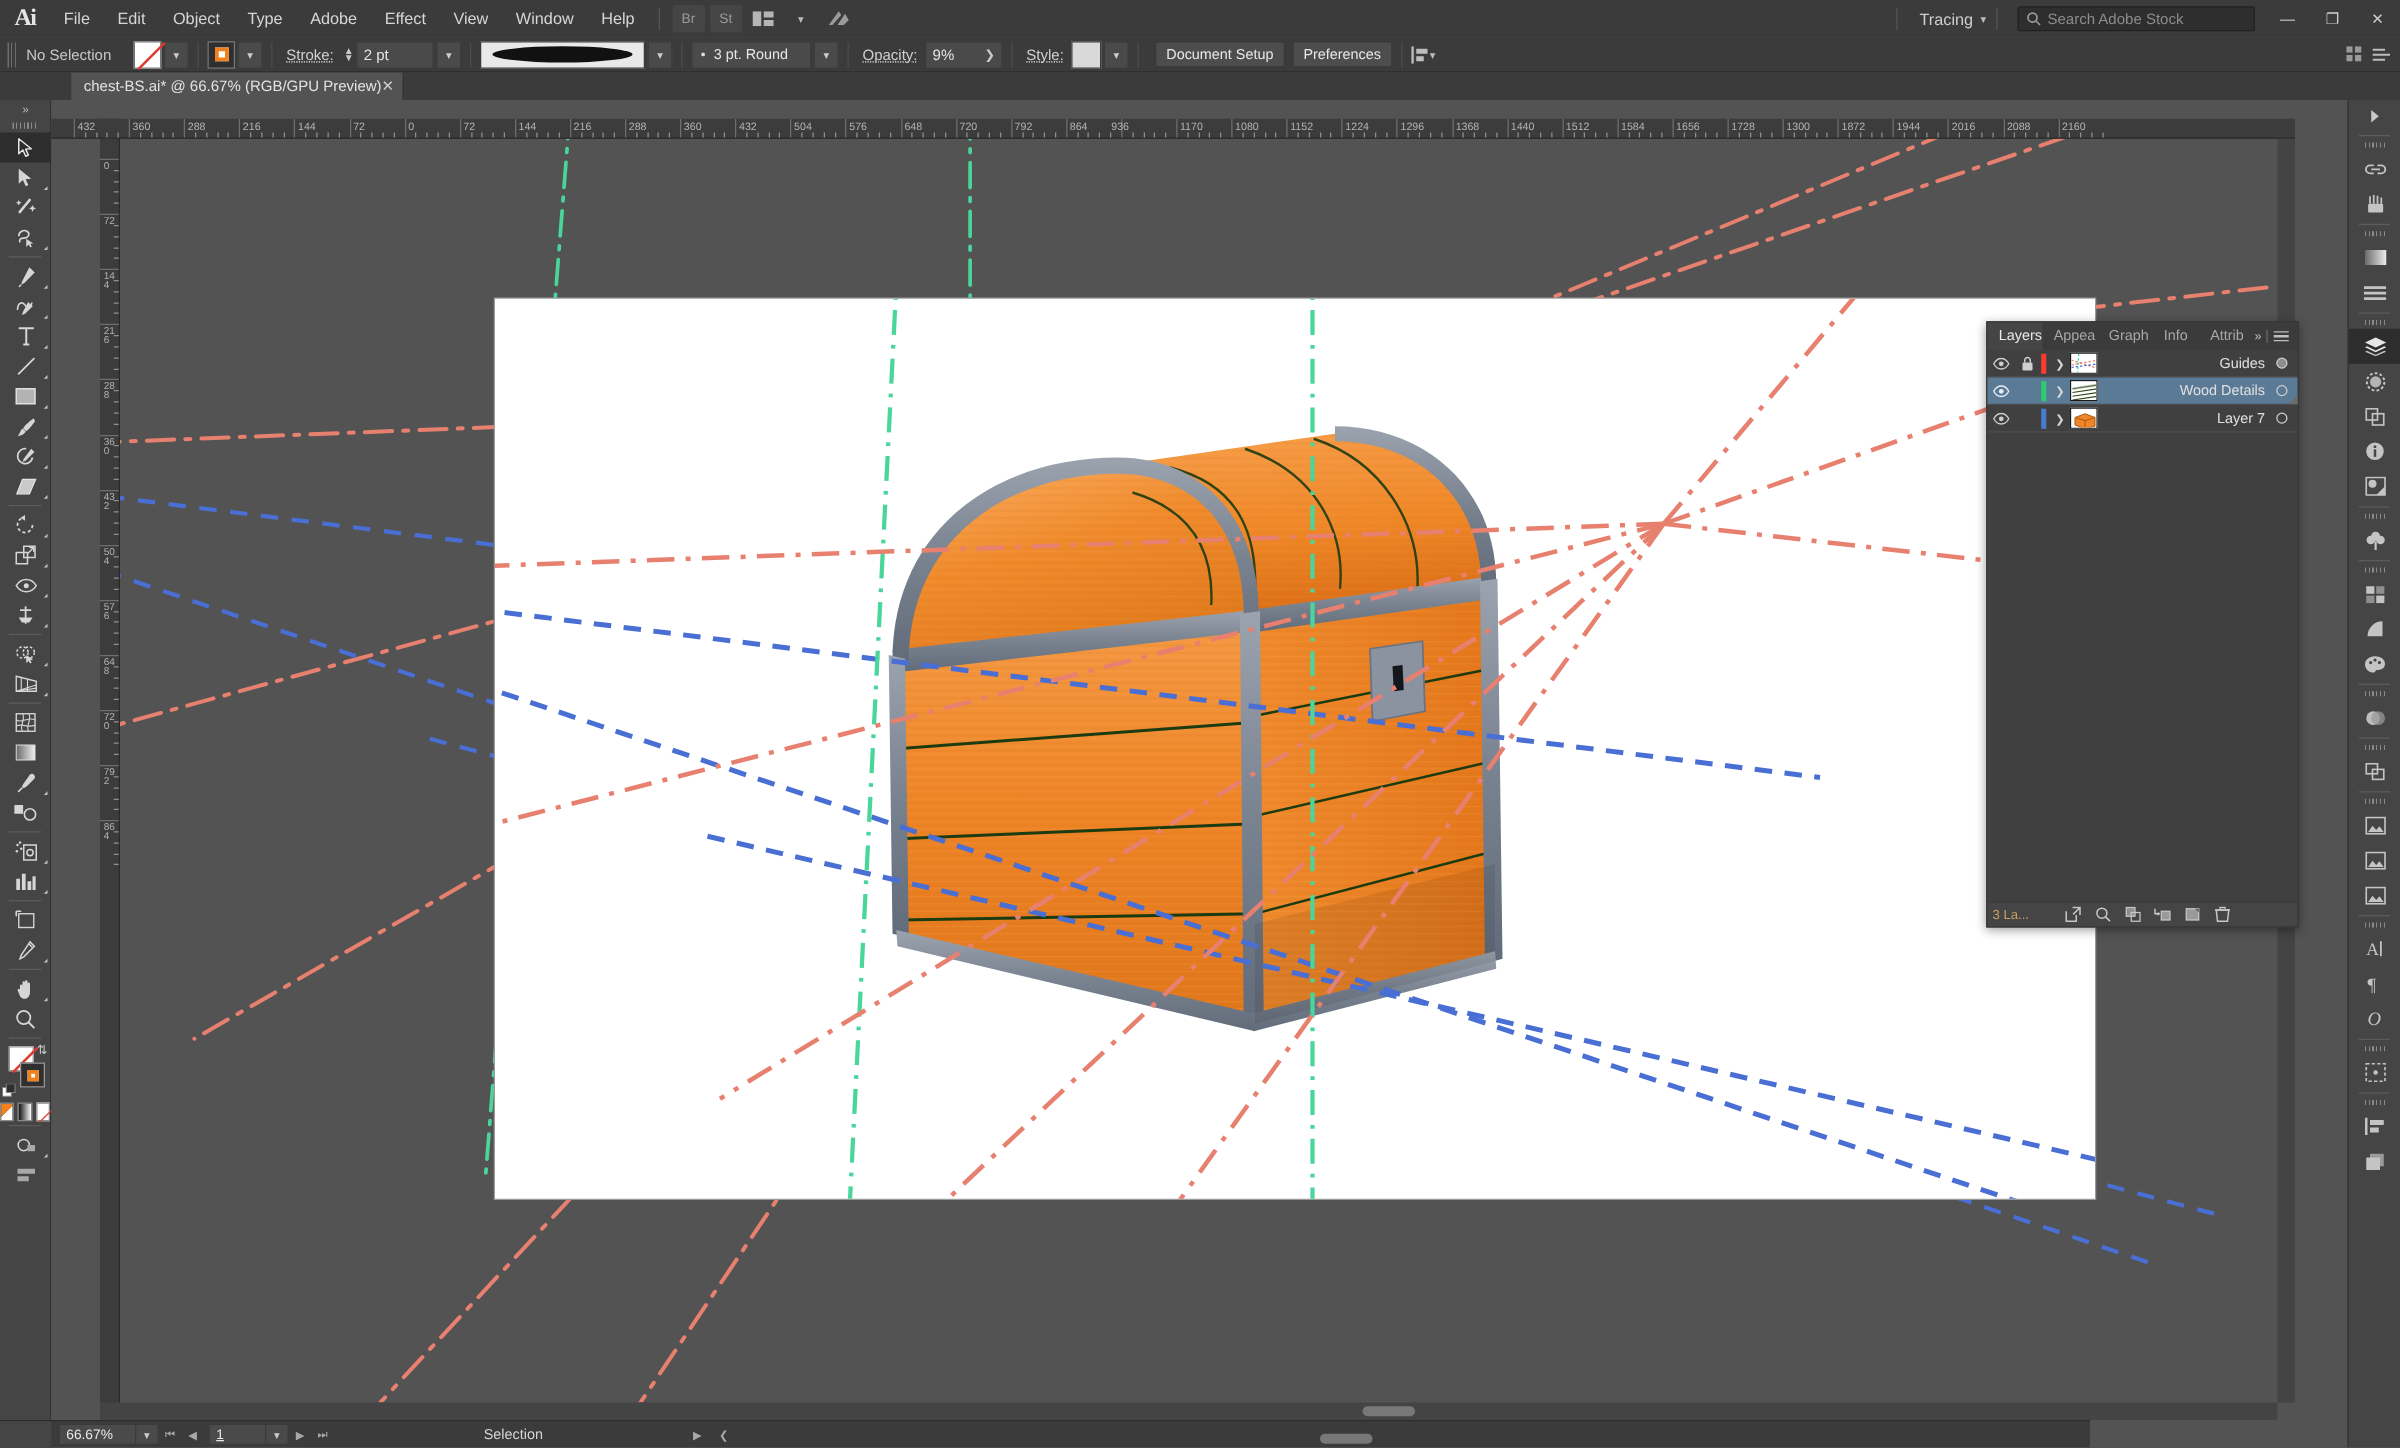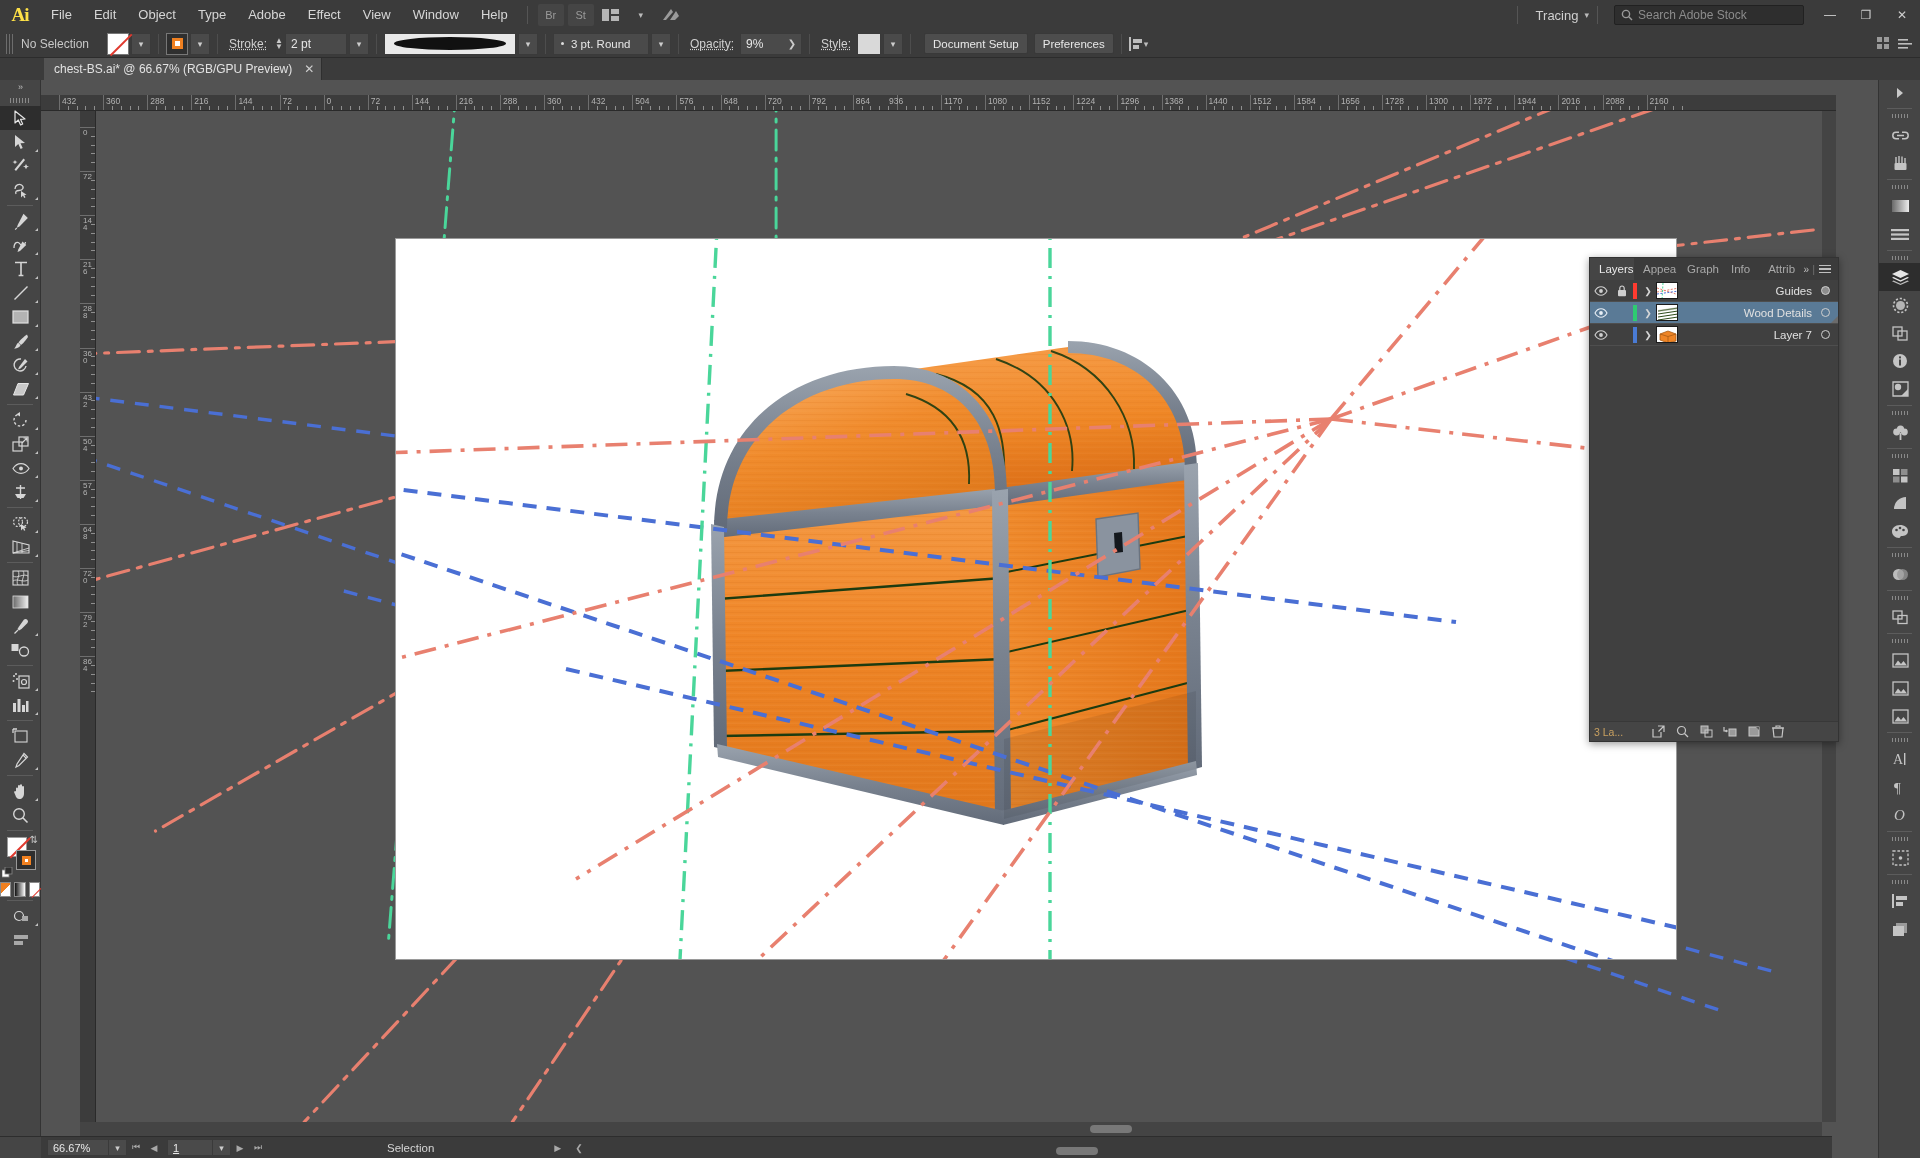--- a/index.html
+++ b/index.html
@@ -13,21 +13,21 @@
   }
   #app{ position:relative; width:1920px; height:1158px; }
 
   
   .menubar{
     position:absolute; left:0; top:0; width:1920px; height:30px;
     background:#3b3b3b; display:flex; align-items:center;
   }
   .ai-logo{
     width:40px; height:30px; display:flex; align-items:center; justify-content:center;
-    color:#fde047; font-size:19px; font-weight:bold; font-family:"Liberation Serif", serif;
+    color:#e5e5e5; font-size:19px; font-weight:bold; font-family:"Liberation Serif", serif;
     letter-spacing:-1px;
   }
   .menu-item{
     padding:0 11px; height:30px; line-height:30px; font-size:13px; color:#d6d6d6;
     cursor:default; white-space:nowrap;
   }
   .mb-sep{ width:1px; height:18px; background:#555; margin:0 8px; }
   .mb-btn{
     width:26px; height:22px; margin:0 2px; border-radius:2px;
     display:flex; align-items:center; justify-content:center;
@@ -109,22 +109,22 @@
     font-size:11.5px; color:#e8e8e8; display:flex; align-items:center; margin-left:6px;
   }
   .cb-right{ margin-left:auto; display:flex; align-items:center; padding-right:8px; gap:8px;}
   .cb-ricon{ color:#b9b9b9; display:flex; align-items:center; }
 
   
   .tabbar{
     position:absolute; left:0; top:58px; width:1920px; height:22px; background:#3b3b3b;
   }
   .doctab{
-    position:absolute; left:44px; top:0; height:22px; background:#535353;
-    display:flex; align-items:center; padding:0 7px 0 10px; gap:12px;
+    position:absolute; left:57px; top:0; height:22px; background:#535353;
+    display:flex; align-items:center; padding:0 7px 0 10px; 
     border-right:1px solid #2f2f2f;
   }
   .doctab .title{ font-size:12px; color:#e2e2e2; white-space:nowrap; }
   .doctab .x{ font-size:12px; color:#cfcfcf; }
 
   
   .toolbar{
     position:absolute; left:0; top:80px; width:41px; height:1078px; background:#454545;
     border-right:1px solid #333;
   }
@@ -244,21 +244,21 @@
   }
   .lp-count{ font-size:10.5px; color:#c8a060; width:52px; }
   .lp-fbtn{ width:24px;height:18px; display:flex;align-items:center;justify-content:center; color:#c7c7c7;}
   .lp-corner{
     position:absolute; right:0; bottom:0; width:0;height:0;
     border-left:7px solid transparent; border-bottom:7px solid #6b6b6b;
   }
 
   
   .statusbar{
-    position:absolute; left:0; bottom:0; width:1832px; height:22px; background:#3b3b3b;
+    position:absolute; left:0; bottom:0; width:1672px; height:22px; background:#3b3b3b;
     display:flex; align-items:center; border-top:1px solid #2d2d2d;
   }
   .sb-gap{ width:41px; height:22px; background:#454545; }
   .sb-zoom{
     width:62px; height:17px; background:#4a4a4a; border:1px solid #3a3a3a; margin-left:6px;
     font-size:11px; color:#e8e8e8; display:flex; align-items:center; padding-left:5px;
   }
   .sb-dd{ width:18px;height:17px; background:#4a4a4a;border:1px solid #3a3a3a; border-left:none;
     display:flex;align-items:center;justify-content:center;font-size:9px;color:#ccc;}
   .sb-navbtn{ width:18px;height:18px; display:flex;align-items:center;justify-content:center;

